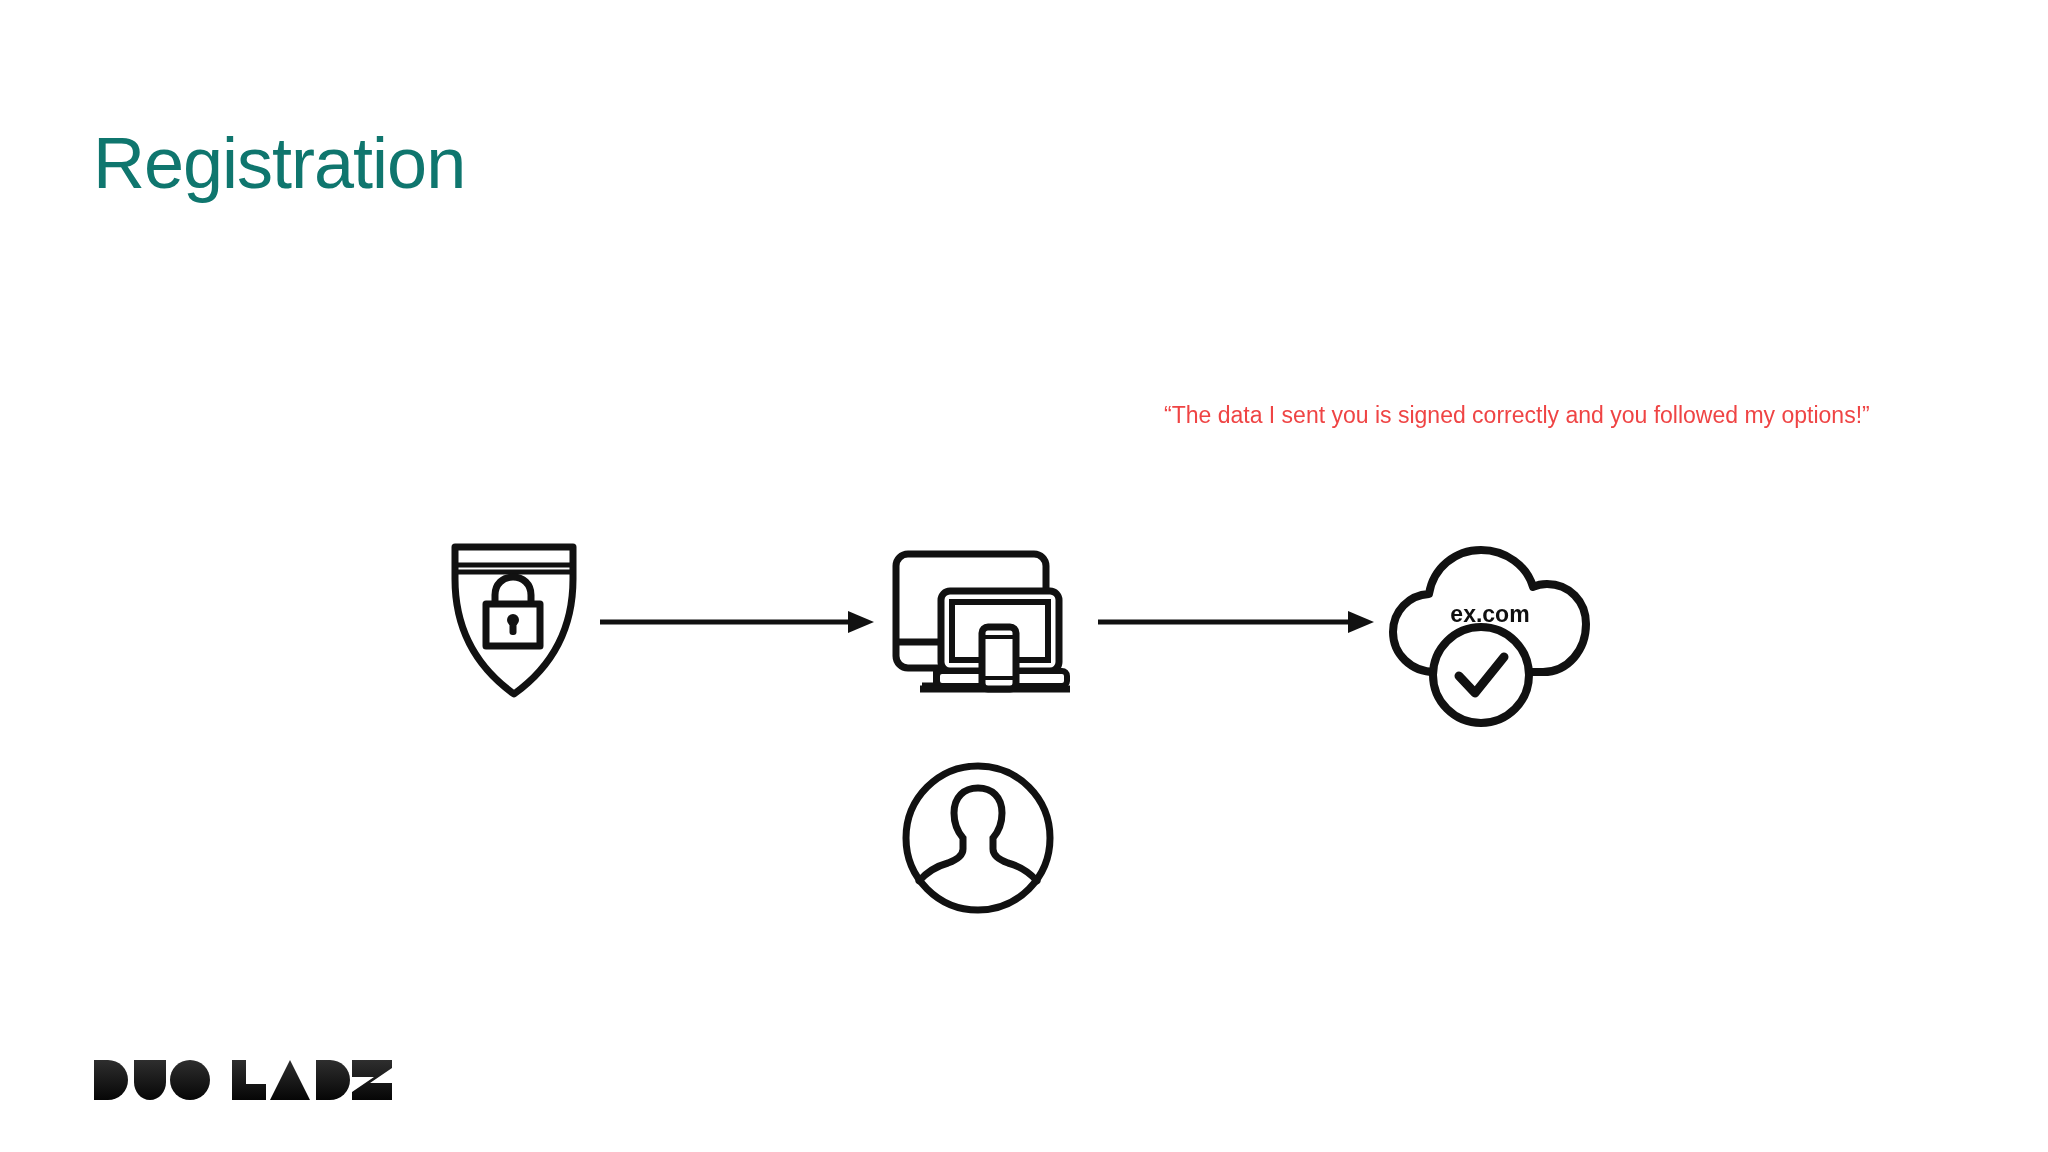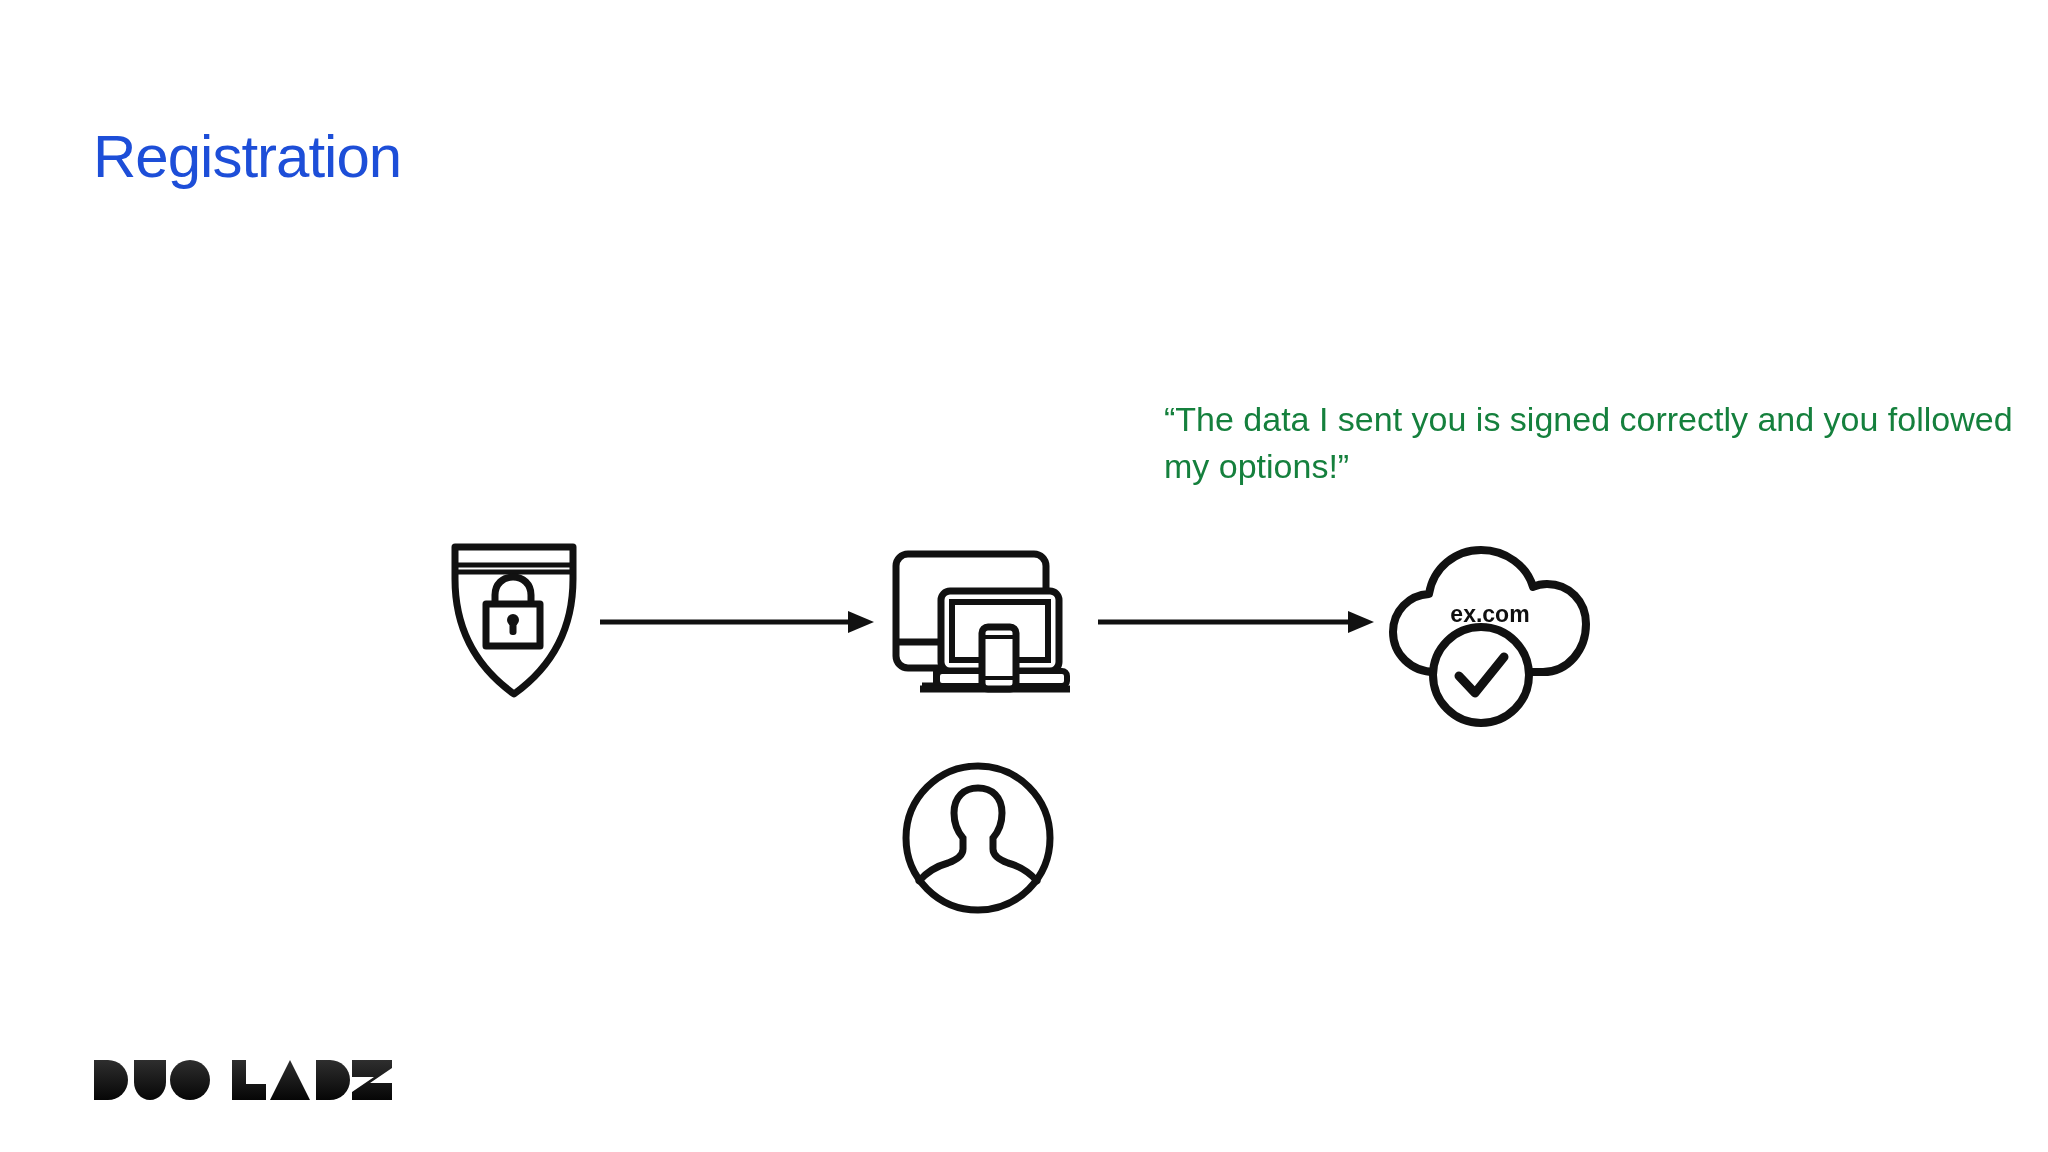--- a/index.html
+++ b/index.html
@@ -5,25 +5,25 @@
   html,body{margin:0;padding:0;}
   body{
     width:2048px;height:1152px;position:relative;overflow:hidden;
     background:#ffffff;
     font-family:"Liberation Sans", sans-serif;
     color:#1a1a1a;
   }
   .abs{position:absolute;}
   .slide-title{
     left:93px;top:122px;
-    font-size:60px;font-weight:400;letter-spacing:-1px;color:#1d4ed8;
+    font-size:72px;font-weight:400;letter-spacing:-1px;color:#0f766e;
   }
   .quote-text{
     left:1164px;top:396px;width:880px;
-    font-size:34px;line-height:47px;color:#15803d;
+    font-size:23px;line-height:38px;color:#ef4444;
   }
   svg{display:block;}
   svg text{
     font-family:"Liberation Sans", sans-serif;
     font-weight:700;
     fill:#0f0f0f;
   }
   .icon-shield{left:448px;top:540px;}
   .arrow-1{left:598px;top:608px;}
   .icon-devices{left:892px;top:548px;}

